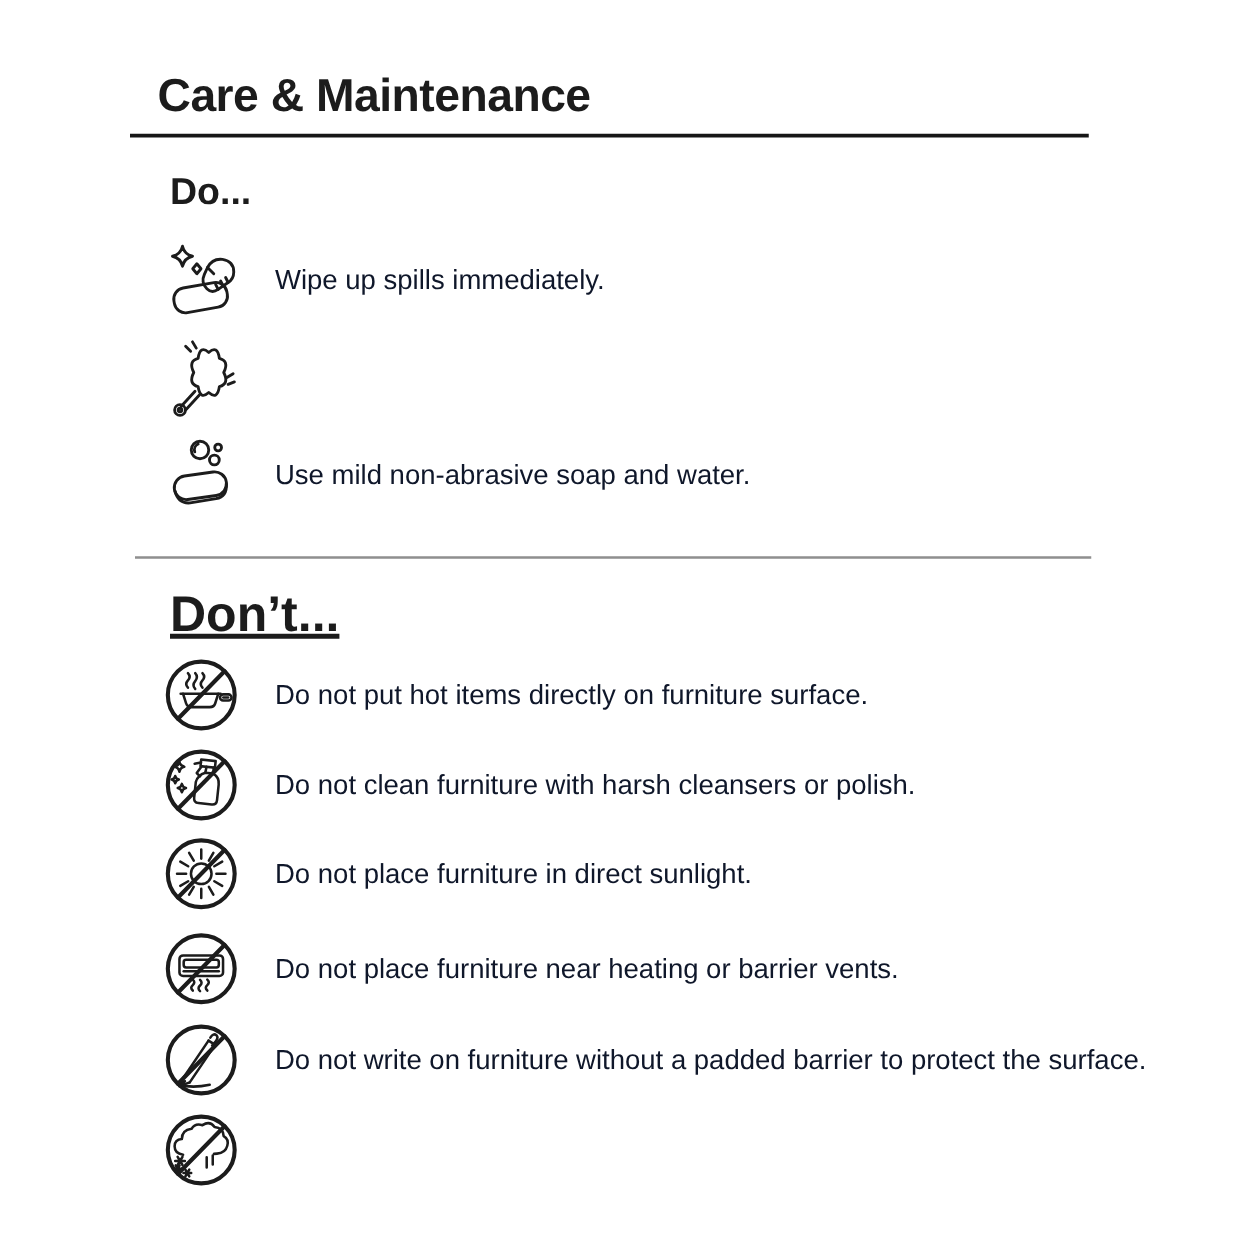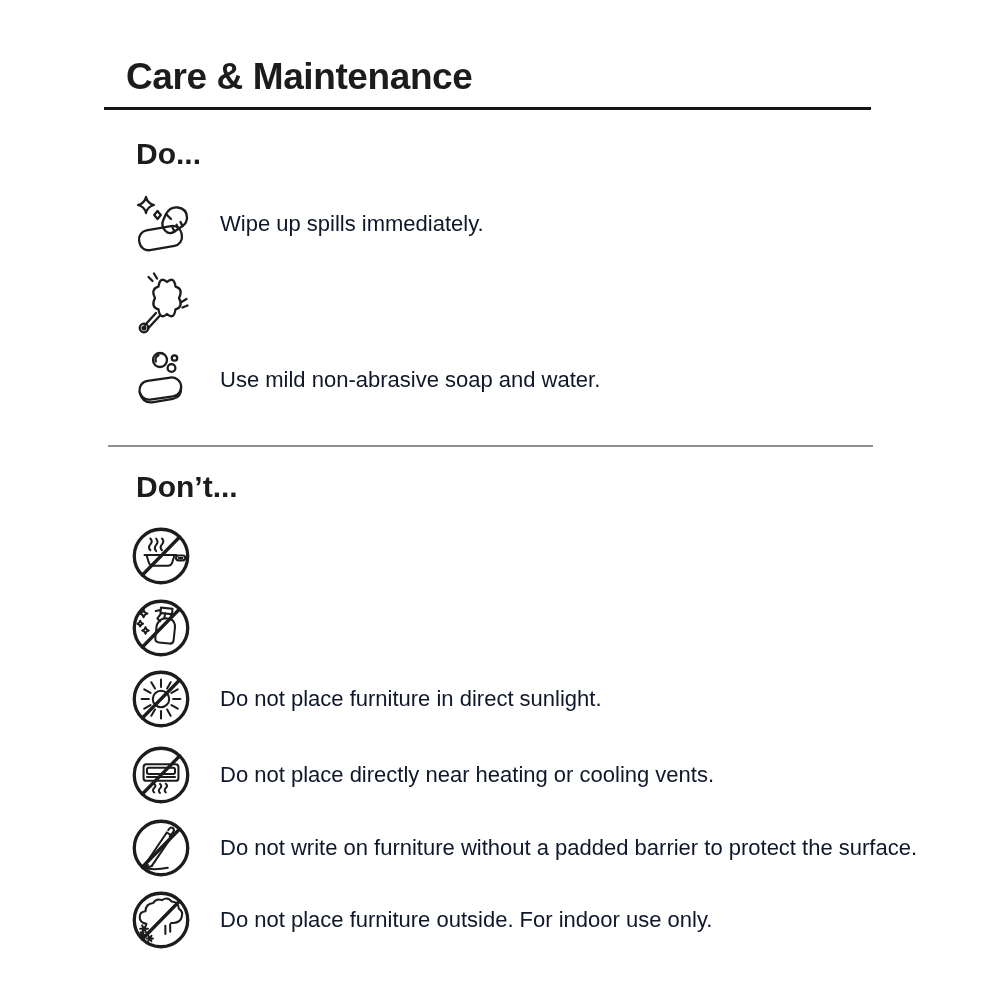--- a/index.html
+++ b/index.html
@@ -6,21 +6,21 @@
   body{
     width:1000px;height:1000px;background:#ffffff;position:relative;
     font-family:"Liberation Sans",sans-serif;color:#1c1c1c;overflow:hidden;
   }
   h1,h2,p{margin:0;}
   .abs{position:absolute;}
   #title{left:126px;top:56px;font-size:37px;font-weight:700;letter-spacing:-0.4px;}
   #rule1{left:104px;top:107px;width:767px;height:3px;background:#161616;}
   #do-head{left:136px;top:137px;font-size:30px;font-weight:700;}
   #rule2{left:108px;top:445px;width:765px;height:2px;background:#8f8f8f;}
-  #dont-head{left:136px;top:470px;font-size:30px;font-weight:700;}
+  #dont-head{left:136px;top:470px;font-size:40px;font-weight:700;text-decoration:underline;}
   .row{position:absolute;left:130px;display:flex;align-items:center;}
   .icon-cell{flex:0 0 90px;width:90px;}
   .item-text{font-size:22px;line-height:1.25;color:#0f172a;}
   svg{display:block;fill:none;stroke:#1c1c1c;stroke-width:2.3;stroke-linecap:round;stroke-linejoin:round;}
   .ring{stroke-width:3.4;}
   .art{stroke-width:2.1;}
 </style>
 </head>
 <body>
 
@@ -84,20 +84,21 @@
           <path d="M17,31 L19.5,39 Q20.5,42 24,42 L39,42 Q42.5,42 43.5,39 L46,31"></path>
           <rect x="47.5" y="31.5" width="9.5" height="5" rx="2.5"></rect>
           <path d="M50.2,34 L54.2,34"></path>
           <path d="M21,26 Q18.2,23 21,20 Q23.8,17 21,14"></path>
           <path d="M27,27 Q24.2,23.8 27,20.5 Q29.8,17.2 27,14"></path>
           <path d="M33,26 Q30.2,23 33,20 Q35.8,17 33,14"></path>
         </g>
         <path class="ring" d="M51.2,12.4 L12.8,51.6"></path>
       </svg>
     </div>
+    <p class="item-text">Do not put hot items directly on furniture surface.</p>
   </div>
 
   <div class="row" style="top:597px">
     <div class="icon-cell">
       <svg width="62" height="62" viewBox="0 0 64 64">
         <circle class="ring" cx="32" cy="32" r="27.6"></circle>
         <g class="art">
           <g transform="rotate(6 36 30)">
             <path d="M30,11.5 L42,11.5 L42,17 L30,17 Z"></path>
             <path d="M30,14 L25,15.5"></path>
@@ -105,20 +106,21 @@
             <path d="M35,17 L34.5,22 M41,17 L41,22"></path>
             <path d="M34.5,22 L41,22 Q46.5,24.5 46.5,30.5 L46.5,43.5 Q46.5,47.5 42.5,47.5 L31.5,47.5 Q27.5,47.5 27.5,43.5 L27.5,30.5 Q28.5,24.5 34.5,22 Z"></path>
           </g>
           <path d="M14,13 Q14.7,16.3 18,17 Q14.7,17.7 14,21 Q13.3,17.7 10,17 Q13.3,16.3 14,13 Z"></path>
           <path d="M10.5,24.5 Q11,27 13.5,27.5 Q11,28 10.5,30.5 Q10,28 7.5,27.5 Q10,27 10.5,24.5 Z"></path>
           <path d="M16,31.1 Q16.6,33.9 19.4,34.5 Q16.6,35.1 16,37.9 Q15.4,35.1 12.6,34.5 Q15.4,33.9 16,31.1 Z"></path>
         </g>
         <path class="ring" d="M51.2,12.4 L12.8,51.6"></path>
       </svg>
     </div>
+    <p class="item-text">Do not clean furniture with harsh cleansers or polish.</p>
   </div>
 
   <div class="row" style="top:668px">
     <div class="icon-cell">
       <svg width="62" height="62" viewBox="0 0 64 64">
         <circle class="ring" cx="32" cy="32" r="27.6"></circle>
         <g class="art">
           <circle cx="32" cy="32" r="8.5"></circle>
           <path d="M44.5,32 L52,32 M42.8,25.8 L49.3,22 M38.3,21.2 L42,14.7 M32,19.5 L32,12 M25.8,21.2 L22,14.7 M21.2,25.8 L14.7,22 M19.5,32 L12,32 M21.2,38.2 L14.7,42 M25.8,42.8 L22,49.3 M32,44.5 L32,52 M38.3,42.8 L42,49.3 M42.8,38.2 L49.3,42"></path>
         </g>
@@ -136,21 +138,21 @@
           <rect x="14" y="21" width="36" height="17" rx="3"></rect>
           <rect x="17.5" y="24.5" width="29" height="6.5" rx="2"></rect>
           <path d="M17.5,34 L46.5,34"></path>
           <path d="M25,50 Q22.5,47.8 25,45.5 Q27.5,43.2 25,41"></path>
           <path d="M31,50.5 Q28.5,48.2 31,45.8 Q33.5,43.5 31,41.2"></path>
           <path d="M37,50 Q34.5,47.8 37,45.5 Q39.5,43.2 37,41"></path>
         </g>
         <path class="ring" d="M51.2,12.4 L12.8,51.6"></path>
       </svg>
     </div>
-    <p class="item-text">Do not place directly near heating or cooling vents.</p>
+    <p class="item-text">Do not place furniture near heating or barrier vents.</p>
   </div>
 
   <div class="row" style="top:817px">
     <div class="icon-cell">
       <svg width="62" height="62" viewBox="0 0 64 64">
         <circle class="ring" cx="32" cy="32" r="27.6"></circle>
         <g class="art">
           <path d="M13,52.5 Q25,55.5 39,52.5"></path>
           <path d="M17,47 L38,16 M22.5,50.5 L43.5,19.5"></path>
           <path d="M17,47 L14,53.5 L22.5,50.5"></path>
@@ -171,16 +173,15 @@
         <g class="art">
           <path d="M17,36 Q10,35 10,29 Q10,23.5 16,23 Q16,15.5 24,14.5 Q27,9.5 33,11.5 Q39,7.5 43,13 Q50,13.5 50.5,20.5 Q55,23 53.5,28.5 Q52,34.5 45,35 L42.5,35.2"></path>
           <path d="M36.5,38 L36.5,46.5 M41.5,36.5 L41.5,44"></path>
           <path d="M10.5,41 L18.5,41 M12.5,37.6 L16.5,44.4 M16.5,37.6 L12.5,44.4"></path>
           <path d="M9.3,47.5 L15.7,47.5 M10.9,44.7 L14.1,50.3 M14.1,44.7 L10.9,50.3"></path>
           <path d="M17.3,51 L23.7,51 M18.9,48.2 L22.1,53.8 M22.1,48.2 L18.9,53.8"></path>
         </g>
         <path class="ring" d="M51.2,12.4 L12.8,51.6"></path>
       </svg>
     </div>
-    <p class="item-text">Do not place furniture outside. For indoor use only.</p>
   </div>
 
 </div>
 
 </body></html>

